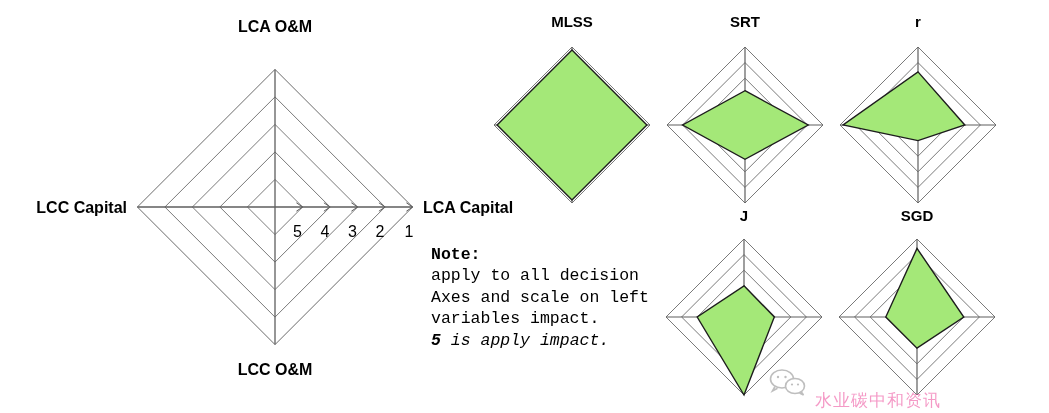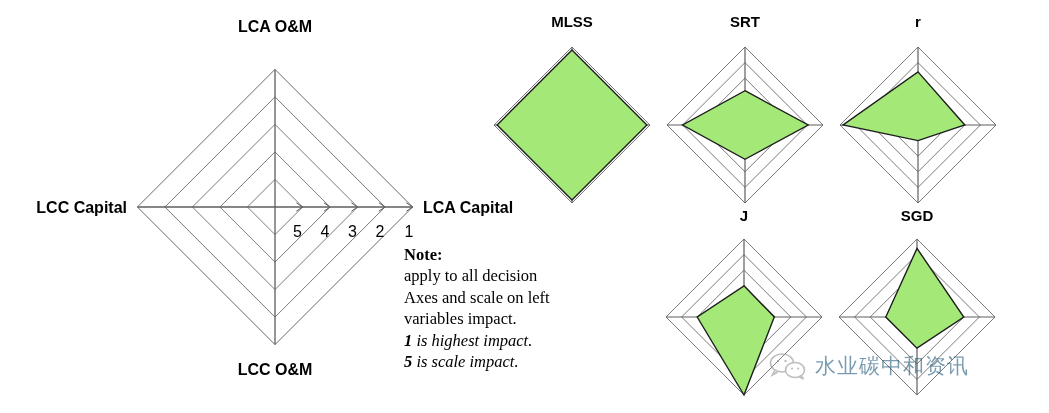--- a/index.html
+++ b/index.html
@@ -67,24 +67,24 @@
     fill: #000000;
   }
   .tick-label {
     font-family: "Liberation Sans", sans-serif;
     font-size: 16px;
     fill: #000000;
   }
   
   #note-block {
     position: absolute;
-    left: 404px;
+    left: 431px;
     top: 244px;
     width: 210px;
-    font-family: Liberation Serif, serif;
+    font-family: Liberation Mono, monospace;
     font-size: 16.5px;
     line-height: 1.30;
     color: #000000;
   }
   #note-block .note-heading {
     font-weight: bold;
   }
   #note-block .note-line {
     white-space: nowrap;
   }
@@ -102,24 +102,25 @@
     left: 768px;
     top: 352px;
     display: flex;
     align-items: center;
     gap: 7px;
     opacity: 0.55;
     pointer-events: none;
   }
   #watermark .wm-text {
     font-family: "DejaVu Sans", sans-serif;
-    font-size: 21px;
-    color: #0c4a6e;
+    font-size: 17px;
+    color: #ec4899;
     letter-spacing: 1px;
     white-space: nowrap;
+    margin-top: 37px;
   }
   #watermark svg { display: block; }
 </style>
 </head>
 <body>
 
 <div id="figure">
 
   <svg class="radar-canvas" viewBox="0 0 1049 413">
 
@@ -236,22 +237,21 @@
       <text class="small-title" x="917" y="221" text-anchor="middle">SGD</text>
     </g>
 
   </svg>
 
   <div id="note-block">
     <div class="note-heading">Note:</div>
     <div class="note-line">apply to all decision</div>
     <div class="note-line">Axes and scale on left</div>
     <div class="note-line">variables impact.</div>
-    <div class="impact-line"><b>1</b><span> is highest impact.</span></div>
-    <div class="impact-line"><b>5</b><span> is scale impact.</span></div>
+    <div class="impact-line"><b>5</b><span> is apply impact.</span></div>
   </div>
 
   <div id="watermark">
     <span>
       <svg width="40" height="28" viewBox="0 0 40 28" fill="none" stroke="#8a8a8a" stroke-width="1.6">
         <ellipse cx="14" cy="11" rx="11.5" ry="9"></ellipse>
         <path d="M7 18.5 L4.5 23 L9.5 20.2"></path>
         <circle cx="10" cy="9" r="1.2" fill="#8a8a8a" stroke="none"></circle>
         <circle cx="17.5" cy="9" r="1.2" fill="#8a8a8a" stroke="none"></circle>
         <ellipse cx="27" cy="18" rx="9.5" ry="7.5" fill="#ffffff"></ellipse>

